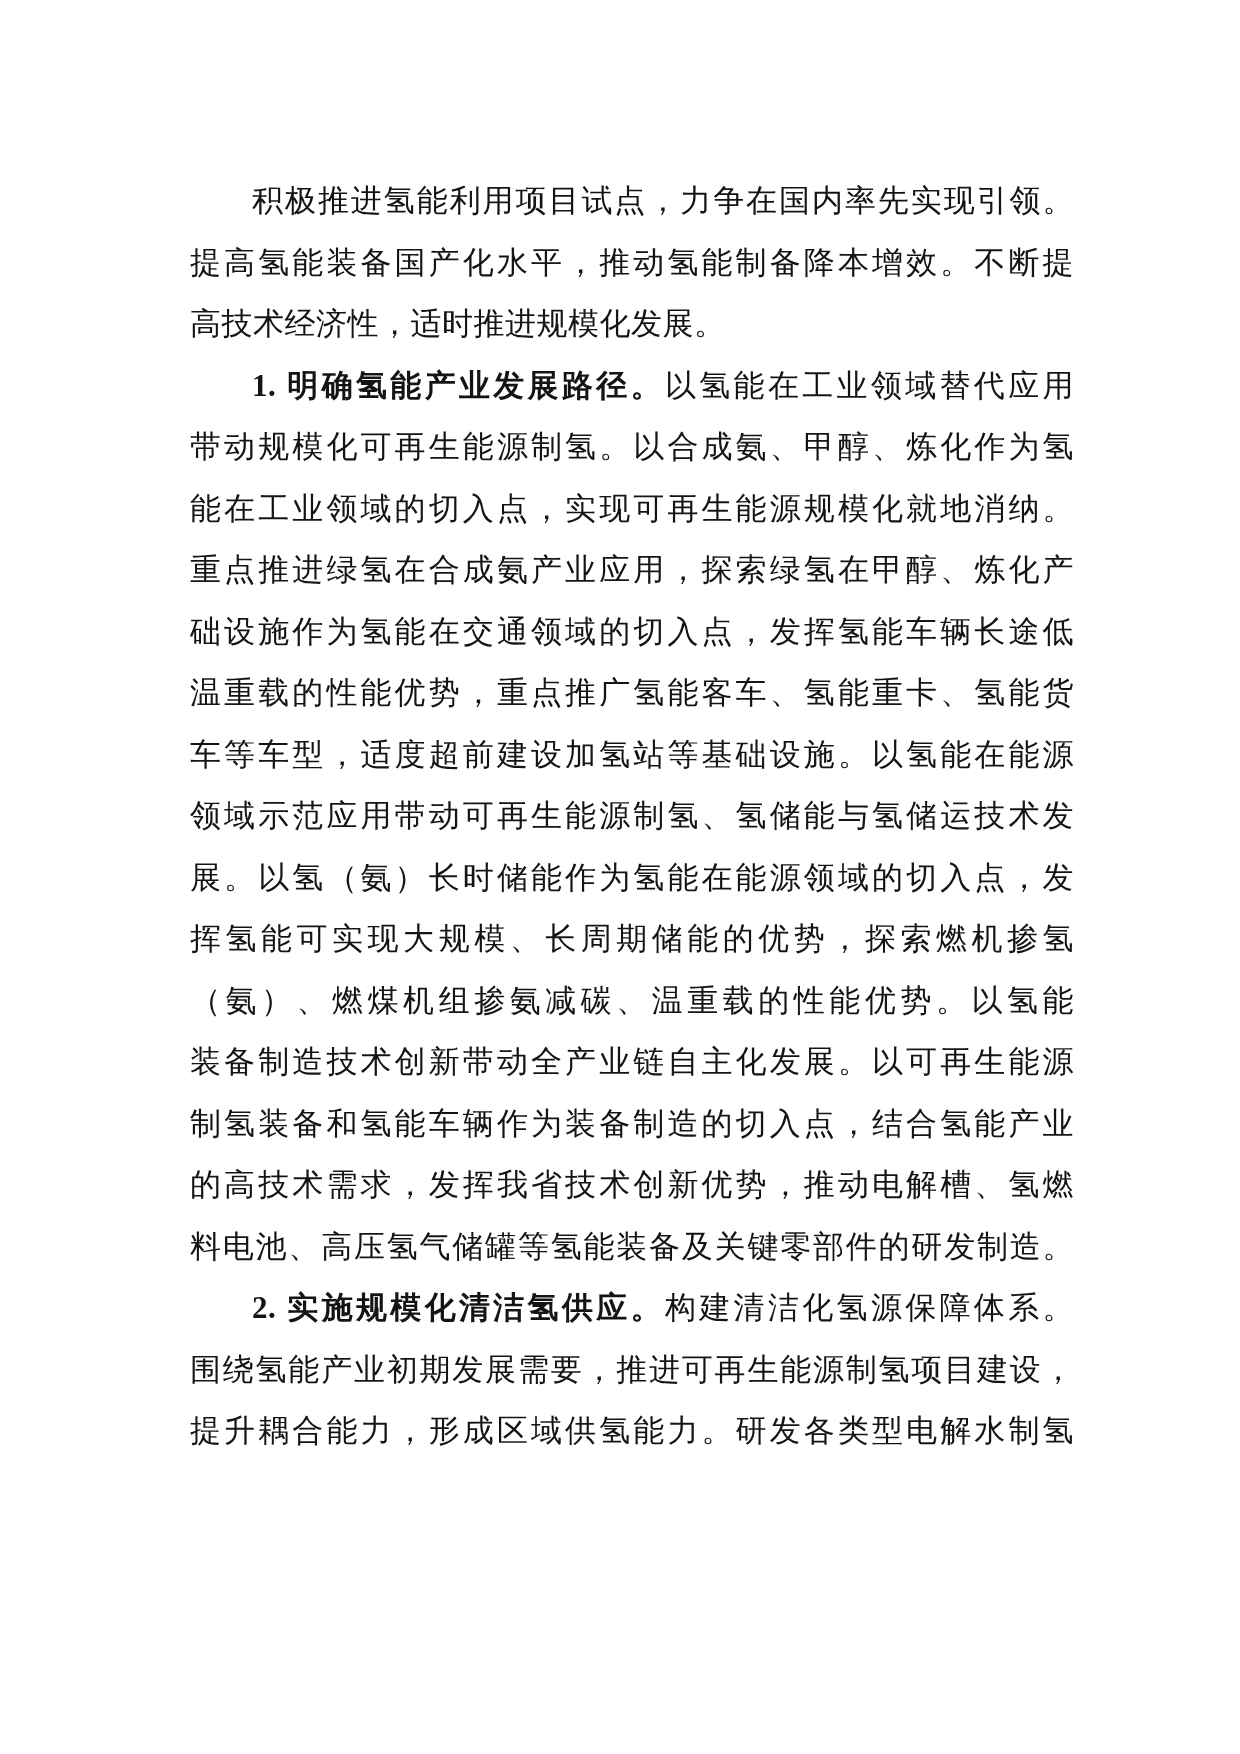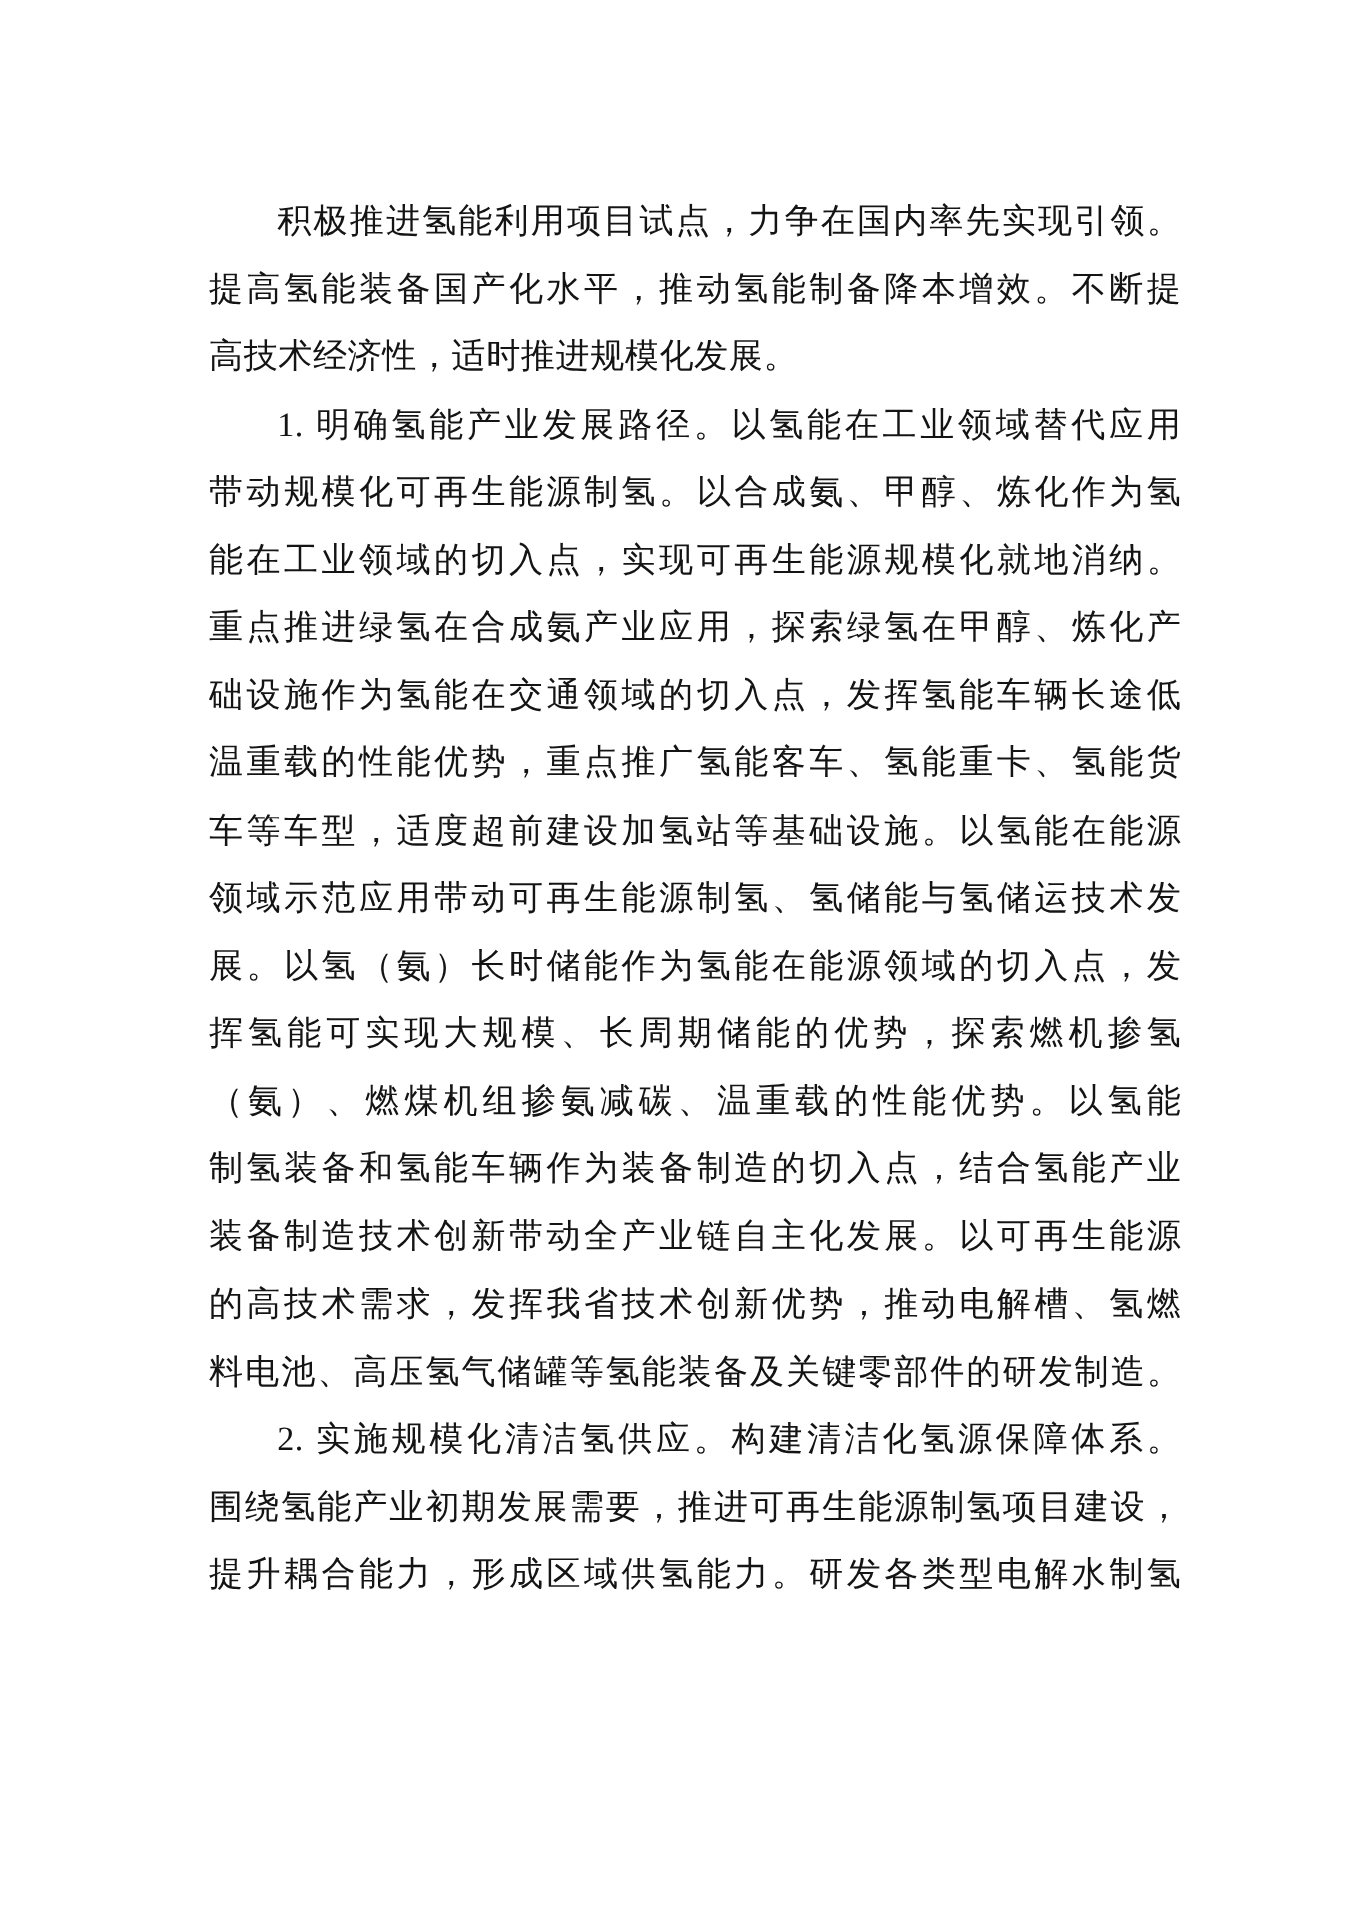--- a/index.html
+++ b/index.html
@@ -31,21 +31,21 @@
     letter-spacing: 0.5px;
     color: #141414;
   }
   .line.indent {
     text-indent: 62px;
   }
   .line.para-end {
     text-align-last: left;
   }
   .b {
-    font-weight: 400;
+    font-weight: 700;
   }
   .page-number {
     position: absolute;
     top: 1586px;
     left: 0;
     width: 100%;
     text-align: center;
     font-size: 32px;
     line-height: 40px;
     color: #141414;
@@ -65,22 +65,22 @@
     <div class="line">带动规模化可再生能源制氢。以合成氨、甲醇、炼化作为氢</div>
     <div class="line">能在工业领域的切入点，实现可再生能源规模化就地消纳。</div>
     <div class="line">重点推进绿氢在合成氨产业应用，探索绿氢在甲醇、炼化产</div>
     <div class="line">础设施作为氢能在交通领域的切入点，发挥氢能车辆长途低</div>
     <div class="line">温重载的性能优势，重点推广氢能客车、氢能重卡、氢能货</div>
     <div class="line">车等车型，适度超前建设加氢站等基础设施。以氢能在能源</div>
     <div class="line">领域示范应用带动可再生能源制氢、氢储能与氢储运技术发</div>
     <div class="line">展。以氢（氨）长时储能作为氢能在能源领域的切入点，发</div>
     <div class="line">挥氢能可实现大规模、长周期储能的优势，探索燃机掺氢</div>
     <div class="line">（氨）、燃煤机组掺氨减碳、温重载的性能优势。以氢能</div>
+    <div class="line">装备制造技术创新带动全产业链自主化发展。以可再生能源</div>
     <div class="line">制氢装备和氢能车辆作为装备制造的切入点，结合氢能产业</div>
-    <div class="line">装备制造技术创新带动全产业链自主化发展。以可再生能源</div>
     <div class="line">的高技术需求，发挥我省技术创新优势，推动电解槽、氢燃</div>
     <div class="line">料电池、高压氢气储罐等氢能装备及关键零部件的研发制造。</div>
 
     <div class="line indent"><span class="b">2. 实施规模化清洁氢供应。</span><span>构建清洁化氢源保障体系。</span></div>
     <div class="line">围绕氢能产业初期发展需要，推进可再生能源制氢项目建设，</div>
     <div class="line">提升耦合能力，形成区域供氢能力。研发各类型电解水制氢</div>
 
   </div>
 
   <div class="page-number">52</div>

